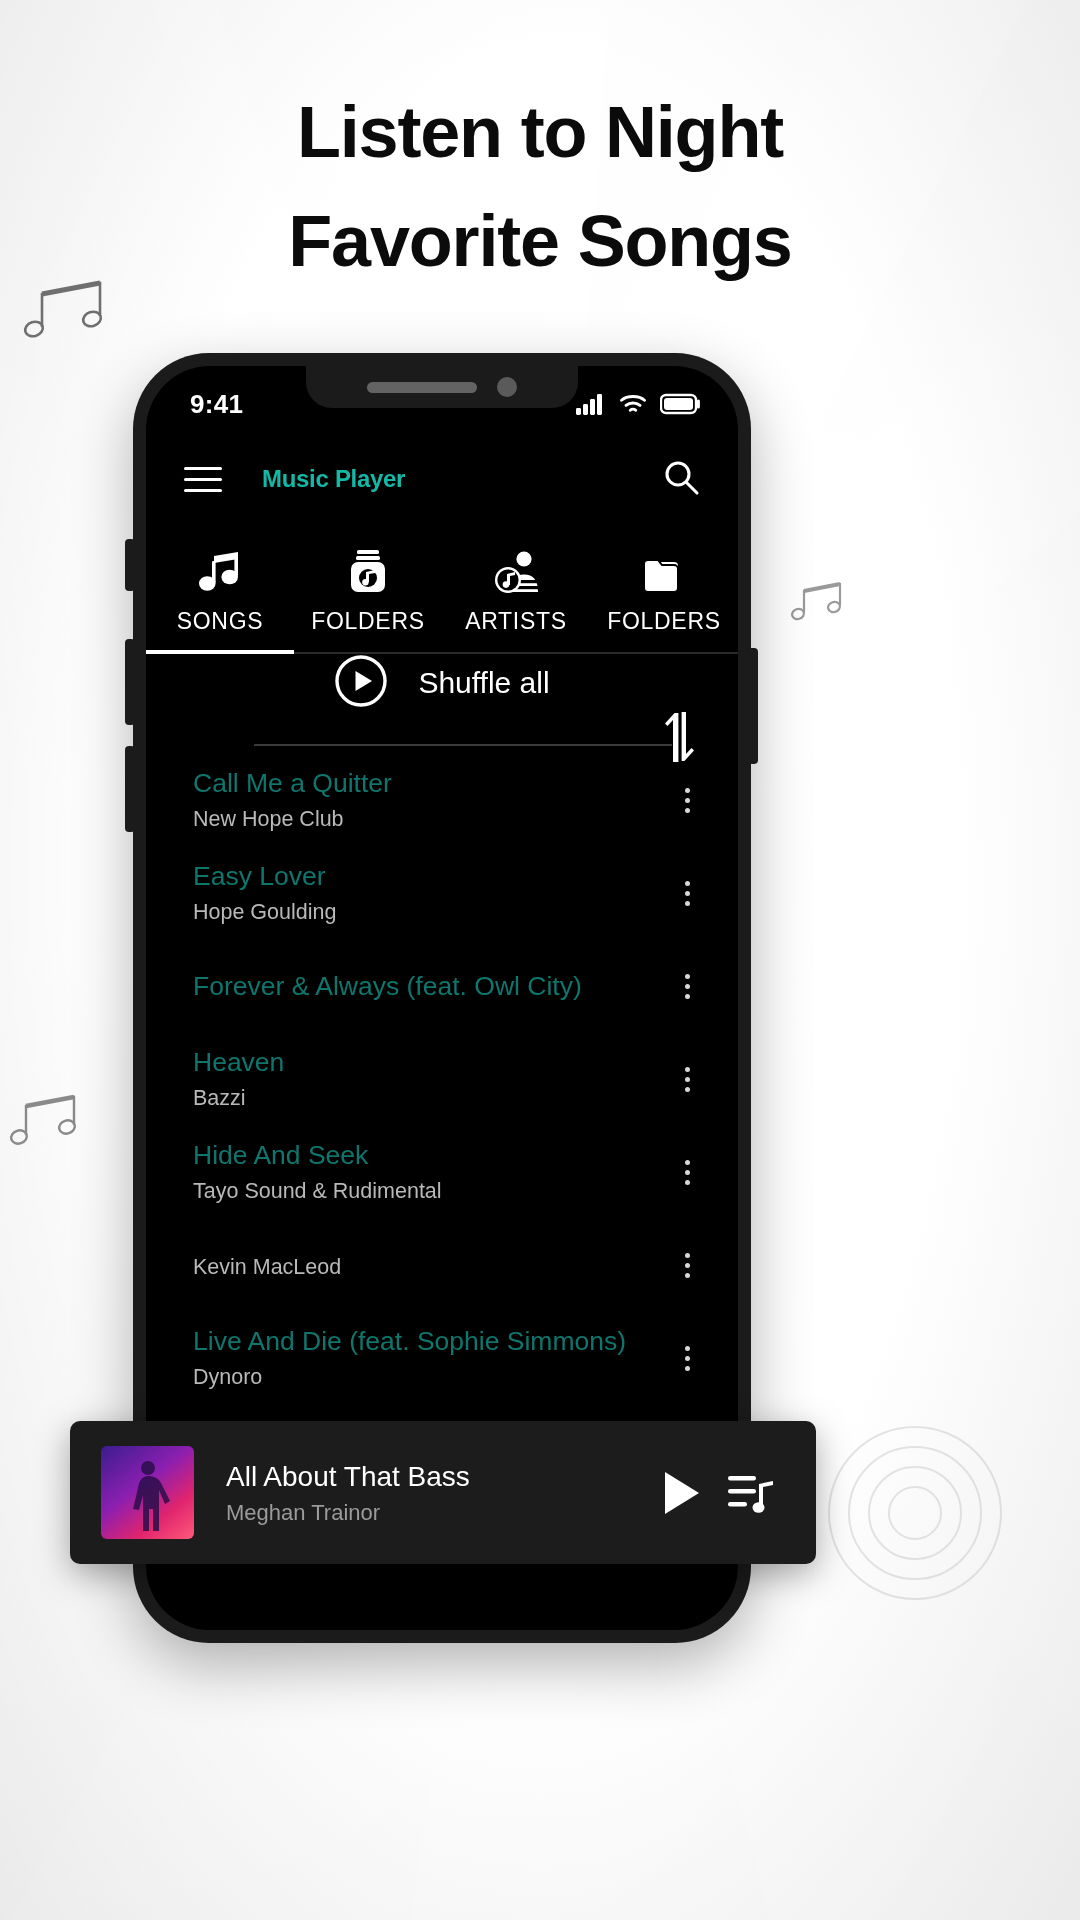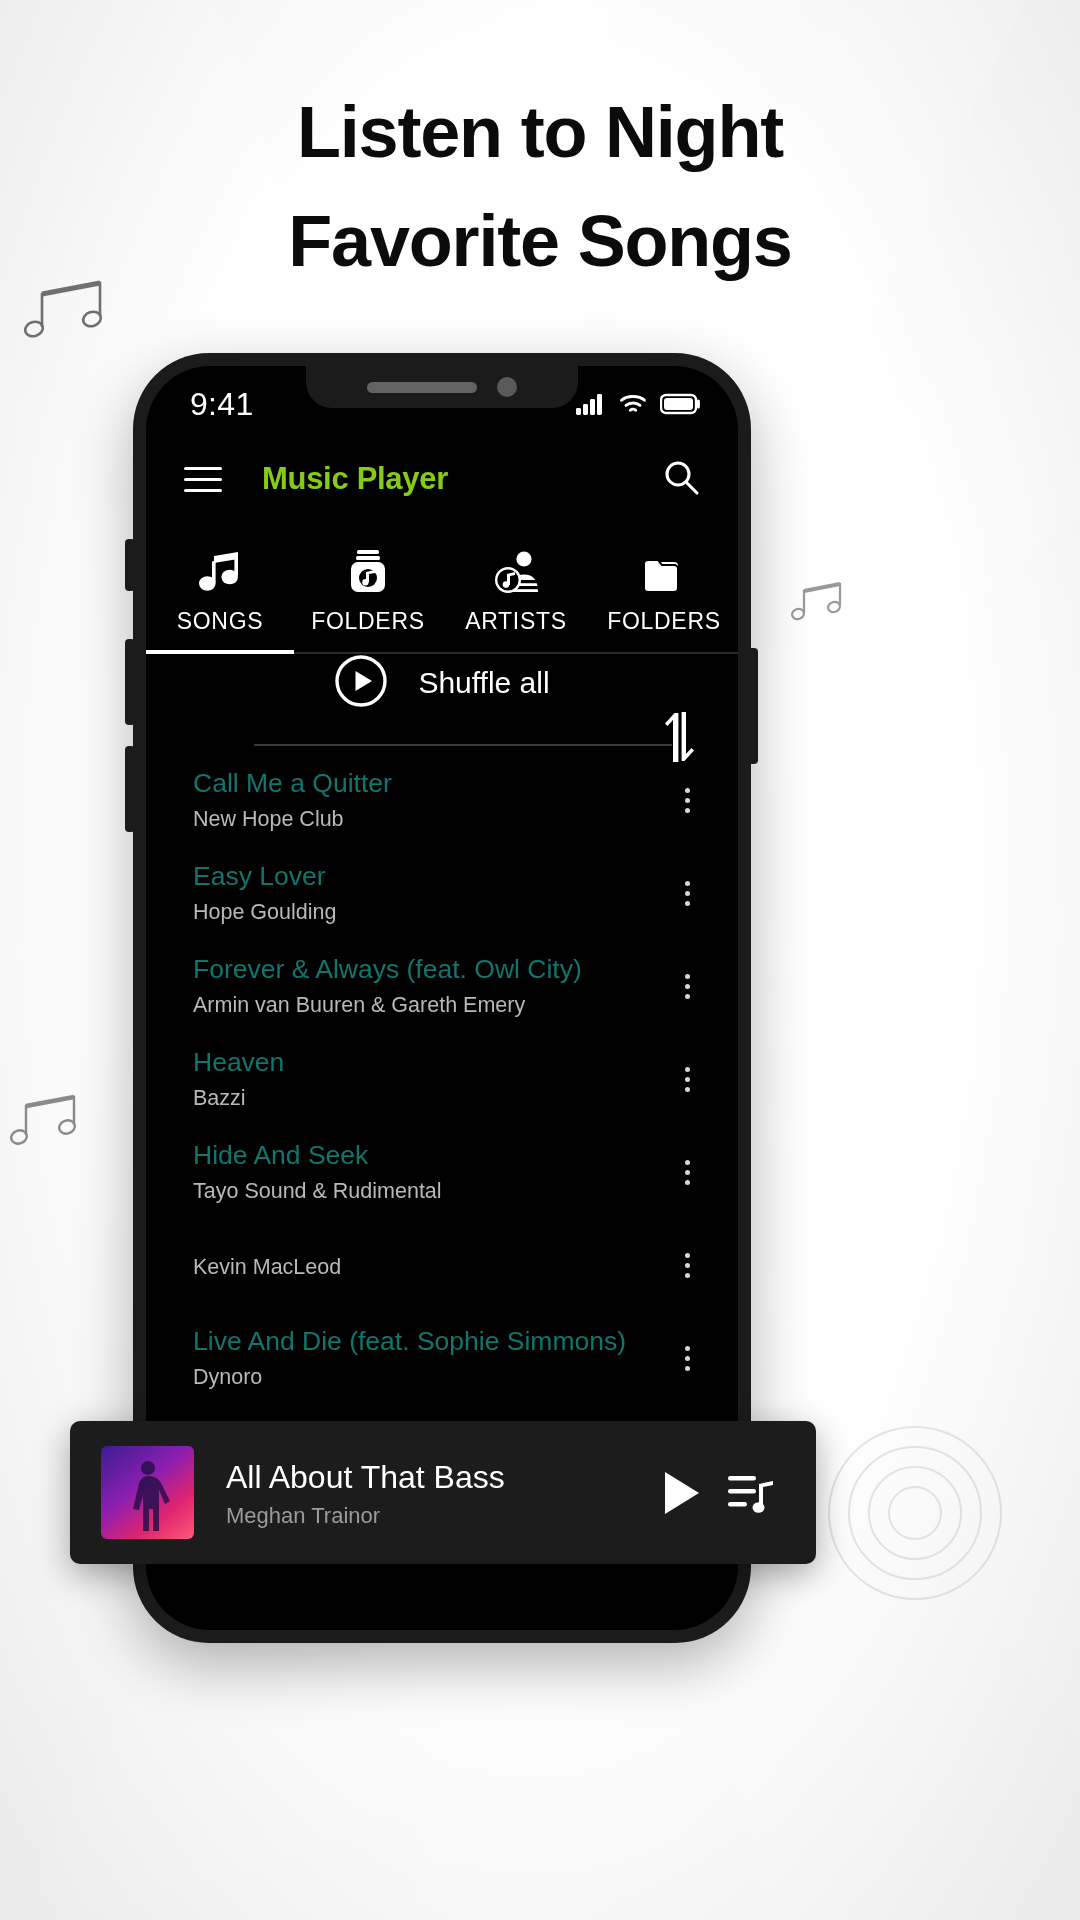--- a/index.html
+++ b/index.html
@@ -71,32 +71,32 @@
   }
   .notch .speaker { width:110px; height:11px; background:#636363; border-radius:6px; }
   .notch .camera  { width:20px;  height:20px; background:#5a5a5a; border-radius:50%; }
 
   
   .statusbar {
     position:absolute; top:0; left:0; width:100%; height:62px;
     display:flex; align-items:center; justify-content:space-between;
     padding:14px 36px 0 44px; z-index:11; color:#fff;
   }
-  .statusbar .clock { font-size:32px; font-weight:normal; letter-spacing:.3px; }
+  .statusbar .clock { font-size:26px; font-weight:bold; letter-spacing:.3px; }
   .status-icons { display:flex; align-items:center; gap:13px; }
   .status-icons svg { display:block; }
 
   
   .appbar {
     position:absolute; top:72px; left:0; width:100%; height:82px;
     display:flex; align-items:center; padding:0 38px; z-index:10;
   }
   .hamburger { width:38px; display:flex; flex-direction:column; gap:8px; cursor:pointer; }
   .hamburger span { display:block; height:3px; background:#fff; border-radius:2px; }
-  .app-title { color:#84cc16; font-size:31px; font-weight:bold; margin-left:40px; letter-spacing:-.3px; }
+  .app-title { color:#14b8a6; font-size:24px; font-weight:bold; margin-left:40px; letter-spacing:-.3px; }
   .search-btn { margin-left:auto; cursor:pointer; }
 
   
   .tabs { position:absolute; top:164px; left:0; width:100%; height:124px; display:flex; z-index:10; }
   .tab { flex:1; display:flex; flex-direction:column; align-items:center; justify-content:center;
          gap:14px; cursor:pointer; position:relative; }
   .tab .t-ico { height:44px; display:flex; align-items:flex-end; }
   .tab .t-lbl { color:#fff; font-size:23px; letter-spacing:.7px; }
   .tab.active::after {
     content:""; position:absolute; bottom:0; left:0; width:100%; height:4px; background:#fff;
@@ -132,21 +132,21 @@
     display:flex; align-items:center; padding:0 30px 0 0;
     box-shadow:0 10px 34px rgba(0,0,0,0.35);
   }
   .mp-art {
     width:93px; height:93px; margin:0 32px 0 31px; border-radius:6px; flex:0 0 auto;
     background:linear-gradient(142deg,#3b1d8f 0%,#8b1fb0 42%,#e0246e 72%,#ff5a7a 100%);
     position:relative; overflow:hidden;
   }
   .mp-art .fig { position:absolute; left:50%; top:52%; transform:translate(-50%,-50%); opacity:.85; }
   .mp-text { flex:1; min-width:0; }
-  .mp-title { color:#fff; font-size:32px; line-height:1.25; white-space:nowrap; overflow:hidden; }
+  .mp-title { color:#fff; font-size:28px; line-height:1.25; white-space:nowrap; overflow:hidden; }
   .mp-artist { color:#9b9b9b; font-size:22px; margin-top:6px; white-space:nowrap; overflow:hidden; }
   .mp-btn { flex:0 0 auto; cursor:pointer; display:flex; align-items:center; justify-content:center; }
   #mp-play-button { width:70px; }
   #mp-queue-button { width:70px; }
 </style>
 </head>
 <body>
 
 <div id="bg-burst">
   <div class="ray" style="transform:rotate(-96deg) skewY(7deg);"></div>
@@ -361,21 +361,20 @@
         <div class="kebab">
             <i></i>
             <i></i>
             <i></i>
           </div>
       </div>
 
       <div class="song-row">
         <div class="song-text">
           <div class="song-title">Forever &amp; Always (feat. Owl City)</div>
-          <div class="song-artist">Armin van Buuren &amp; Gareth Emery</div>
         </div>
         <div class="kebab">
             <i></i>
             <i></i>
             <i></i>
           </div>
       </div>
 
       <div class="song-row">
         <div class="song-text">

